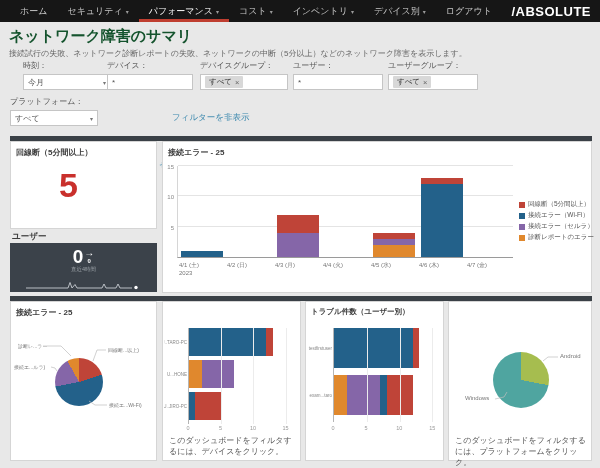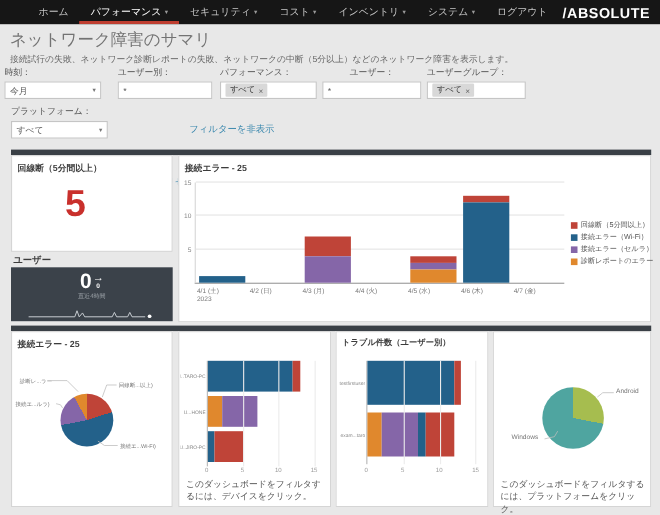--- a/index.html
+++ b/index.html
@@ -4,41 +4,41 @@
 <style>
   * { box-sizing: border-box; margin: 0; padding: 0; }
   html,body { width:600px; height:468px; }
   body {
     position:relative; overflow:hidden;
     background:#e8e8e8; color:#444;
     font-family:"Liberation Sans","DejaVu Sans",sans-serif;
   }
   
   .topnav { position:absolute; top:0; left:0; right:0; height:22px; background:#161616; z-index:5; }
-  #nav-items { display:flex; align-items:stretch; height:22px; padding-left:25px; }
+  #nav-items { display:flex; align-items:stretch; height:22px; padding-left:10px; }
   .nav-item { color:#c7c7c7; font-size:9px; padding:0 10px; display:flex; align-items:center; gap:3px; cursor:pointer; }
   .nav-item.active { color:#fff; box-shadow: inset 0 -3px 0 #bf3e30; }
   .ncaret { font-size:6px; color:#9a9a9a; }
   .logo { position:absolute; right:9px; top:0; height:22px; display:flex; align-items:center; color:#fff; font-weight:bold; font-size:13px; letter-spacing:.5px; }
   
-  .page-title { position:absolute; left:9px; top:27px; font-size:15px; font-weight:normal; color:#737373; }
+  .page-title { position:absolute; left:9px; top:27px; font-size:15px; font-weight:bold; color:#14532d; }
   .subtitle  { position:absolute; left:9px; top:48px; font-size:8px; color:#666; }
   
   .filter { position:absolute; }
   .filter label { display:block; font-size:8px; color:#555; margin-bottom:3px; }
   .control { height:16px; background:#fff; border:1px solid #c5c5c5; font-size:8px; color:#555;
              display:flex; align-items:center; padding:0 4px; cursor:pointer; }
   .select { justify-content:space-between; }
   .scaret { font-size:6px; color:#777; }
   .chip { background:#d8d8d8; font-size:7.5px; color:#333; padding:1px 4px; display:inline-flex; align-items:center; gap:3px; border-radius:1px; }
   .chip .x { color:#666; cursor:pointer; }
-  .f-time      { left:4px;  top:60px; width:88px; }
+  .f-time      { left:23px;  top:60px; width:88px; }
   .f-device    { left:107px; top:60px; width:86px; }
   .f-devgroup  { left:200px; top:60px; width:88px; }
-  .f-user      { left:293px; top:60px; width:90px;text-align:center; }
+  .f-user      { left:293px; top:60px; width:90px; }
   .f-usergroup { left:388px; top:60px; width:90px; }
   .f-platform  { left:10px;  top:96px; width:88px; }
   .flink { position:absolute; top:112px; font-size:8.5px; color:#3987ad; text-decoration:none; cursor:pointer; }
   .flink1 { left:107px;margin-top:48px; } .flink2 { left:172px; }
   
   .strip { position:absolute; left:10px; width:582px; height:5px; background:#3a4046; }
   .strip1 { top:136px; } .strip2 { top:296px; }
   .card { position:absolute; background:#fff; border:1px solid #d5d5d5; }
   .card-title { font-size:8px; font-weight:bold; color:#3c3c3c; padding:5px 0 0 5px; }
   .card-title.small { font-size:7.5px; }
@@ -98,65 +98,65 @@
   .cfooter { position:absolute; left:6px; right:5px; top:133px; font-size:8px; color:#555; line-height:1.4; }
 </style>
 </head>
 <body>
 
 <div class="topnav">
   <div id="nav-items">
       <div class="nav-item">
         <span>ホーム</span>
       </div>
+      <div class="nav-item">
+        <span>セキュリティ</span>
+        <span class="ncaret">▾</span>
+      </div>
       <div class="nav-item active">
         <span>パフォーマンス</span>
         <span class="ncaret">▾</span>
       </div>
       <div class="nav-item">
-        <span>セキュリティ</span>
-        <span class="ncaret">▾</span>
-      </div>
-      <div class="nav-item">
         <span>コスト</span>
         <span class="ncaret">▾</span>
       </div>
       <div class="nav-item">
         <span>インベントリ</span>
         <span class="ncaret">▾</span>
       </div>
       <div class="nav-item">
-        <span>システム</span>
+        <span>デバイス別</span>
         <span class="ncaret">▾</span>
       </div>
       <div class="nav-item">
         <span>ログアウト</span>
       </div>
     </div>
   <div class="logo">/ABSOLUTE</div>
 </div>
 
 <h1 class="page-title">ネットワーク障害のサマリ</h1>
 <p class="subtitle">接続試行の失敗、ネットワーク診断レポートの失敗、ネットワークの中断（5分以上）などのネットワーク障害を表示します。</p>
 
 <div class="filter f-time">
   <label>時刻：</label>
   <div class="control select">
     <span>今月</span>
     <span class="scaret">▾</span>
   </div>
 </div>
 <div class="filter f-device">
-  <label>ユーザー別：</label>
+  <label>デバイス：</label>
   <div class="control">
     <span>*</span>
   </div>
 </div>
 <div class="filter f-devgroup">
-  <label>パフォーマンス：</label>
+  <label>デバイスグループ：</label>
   <div class="control">
     <span class="chip">
         <span>すべて</span>
         <span class="x">×</span>
       </span>
   </div>
 </div>
 <div class="filter f-user">
   <label>ユーザー：</label>
   <div class="control">

